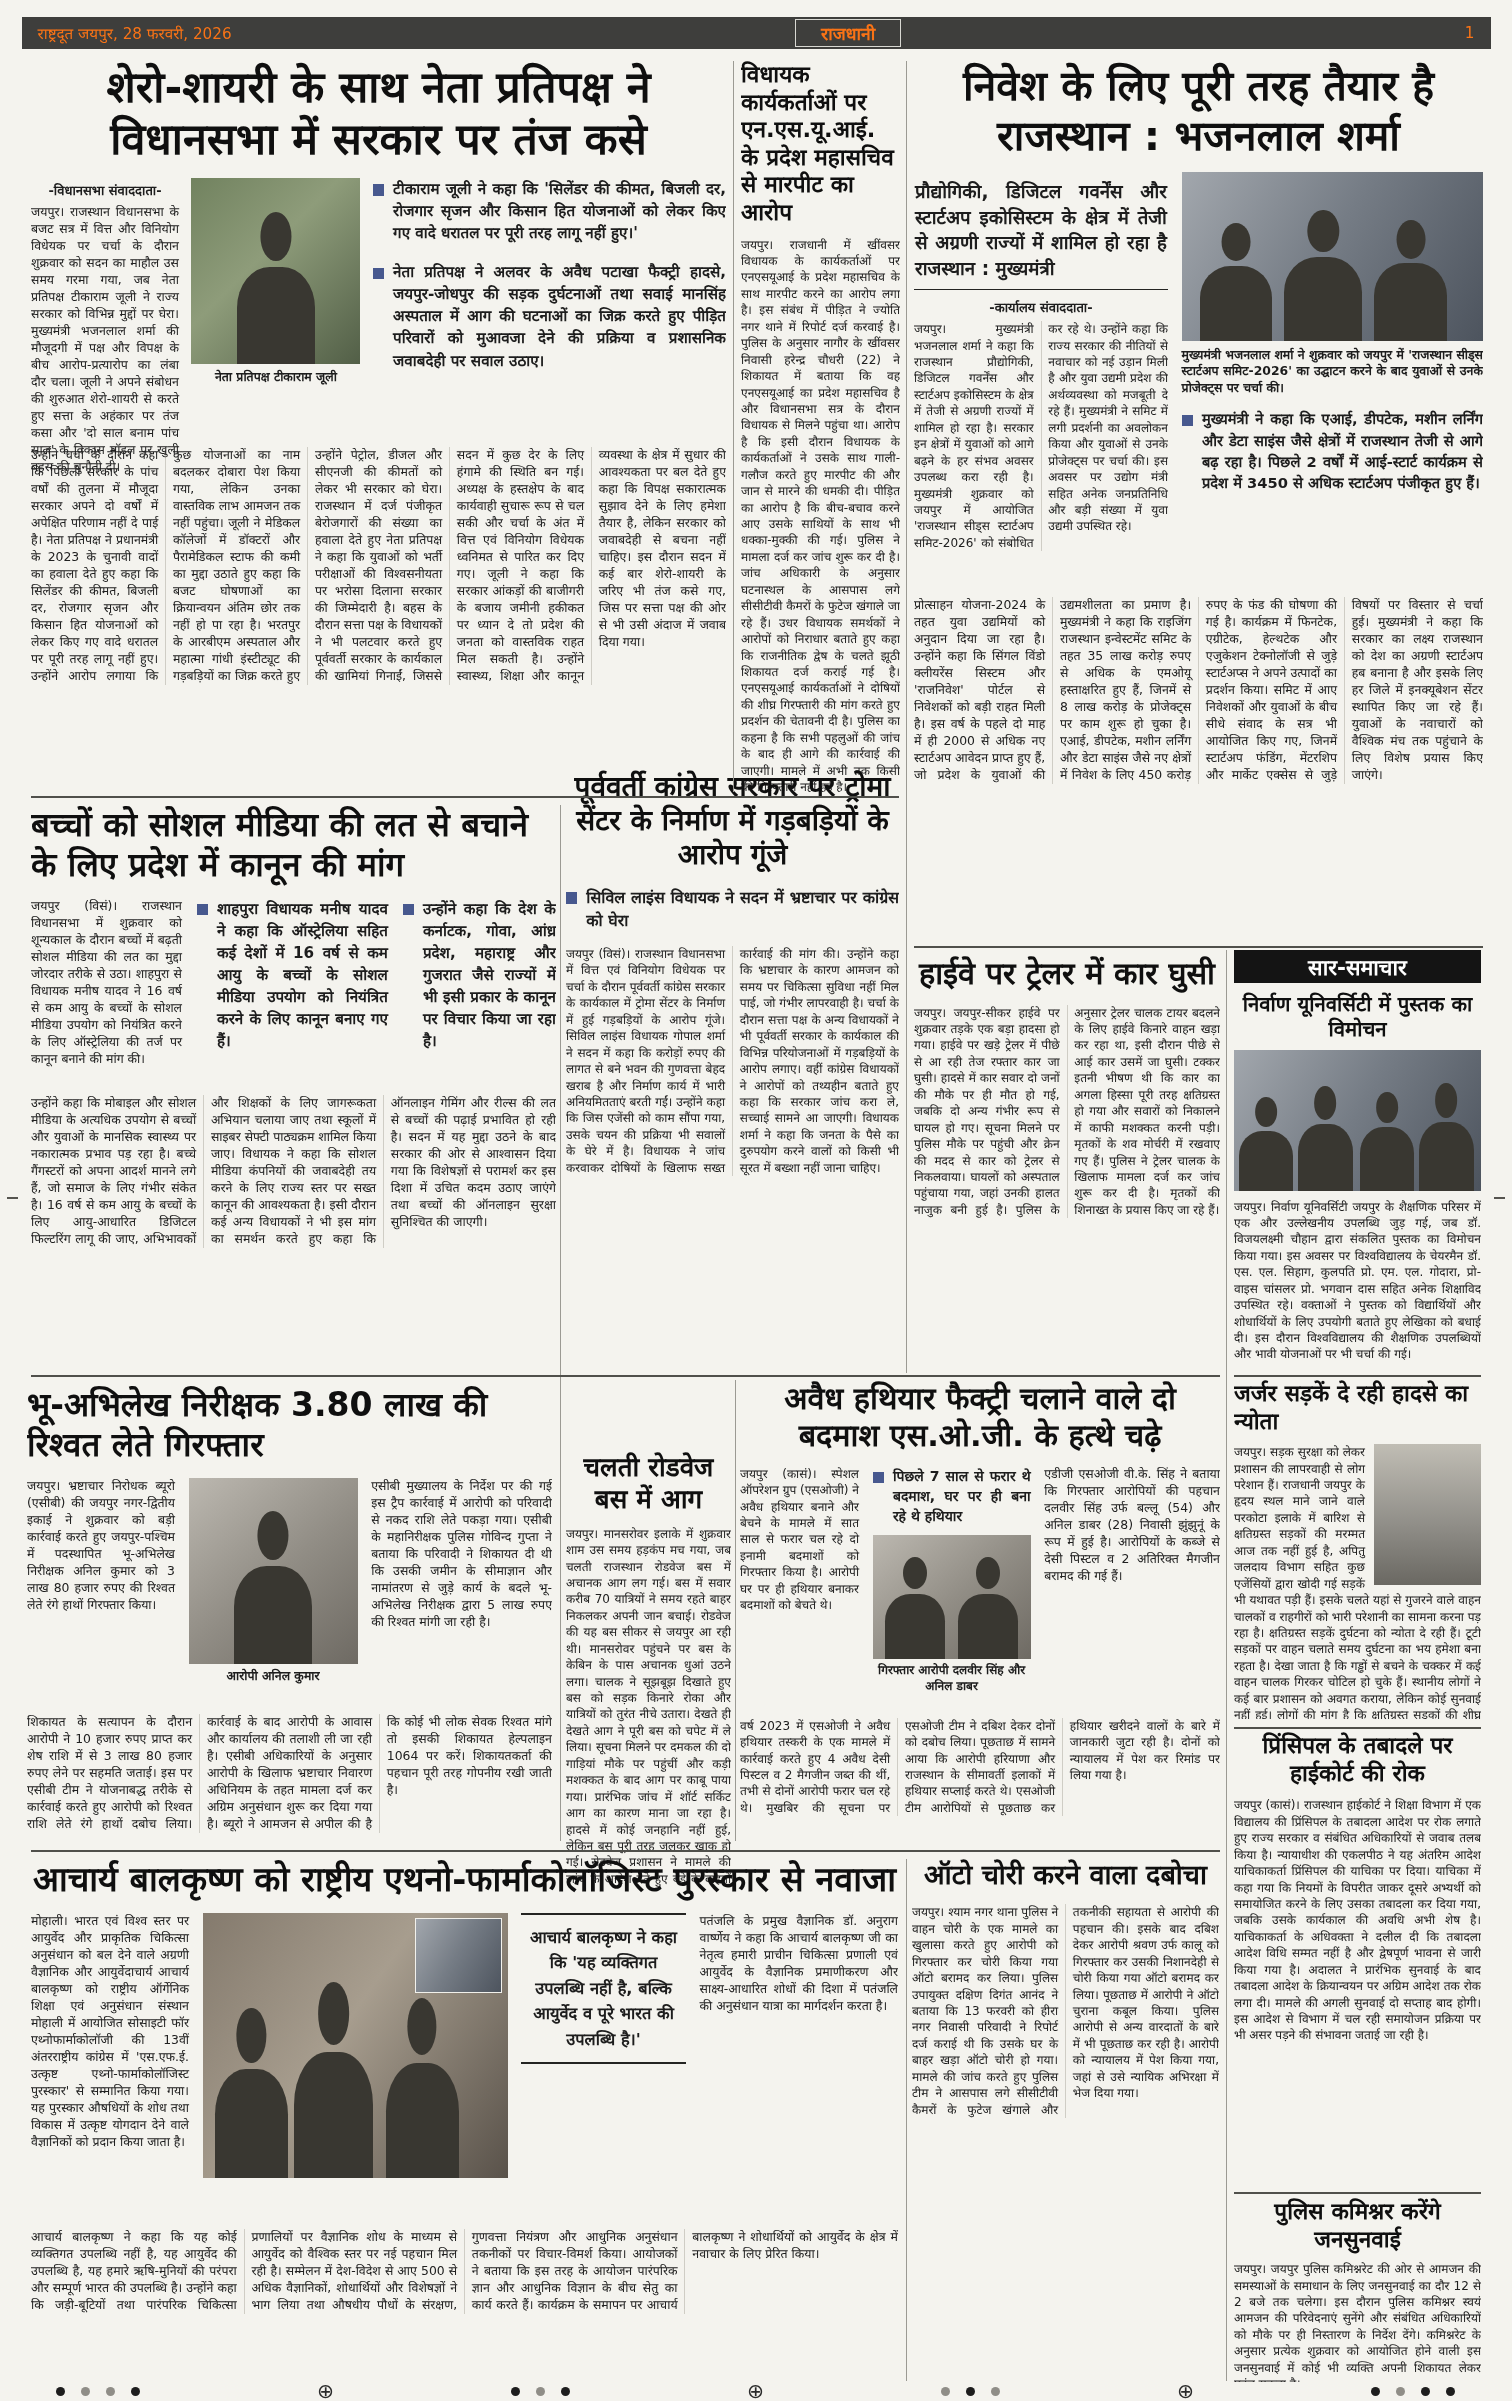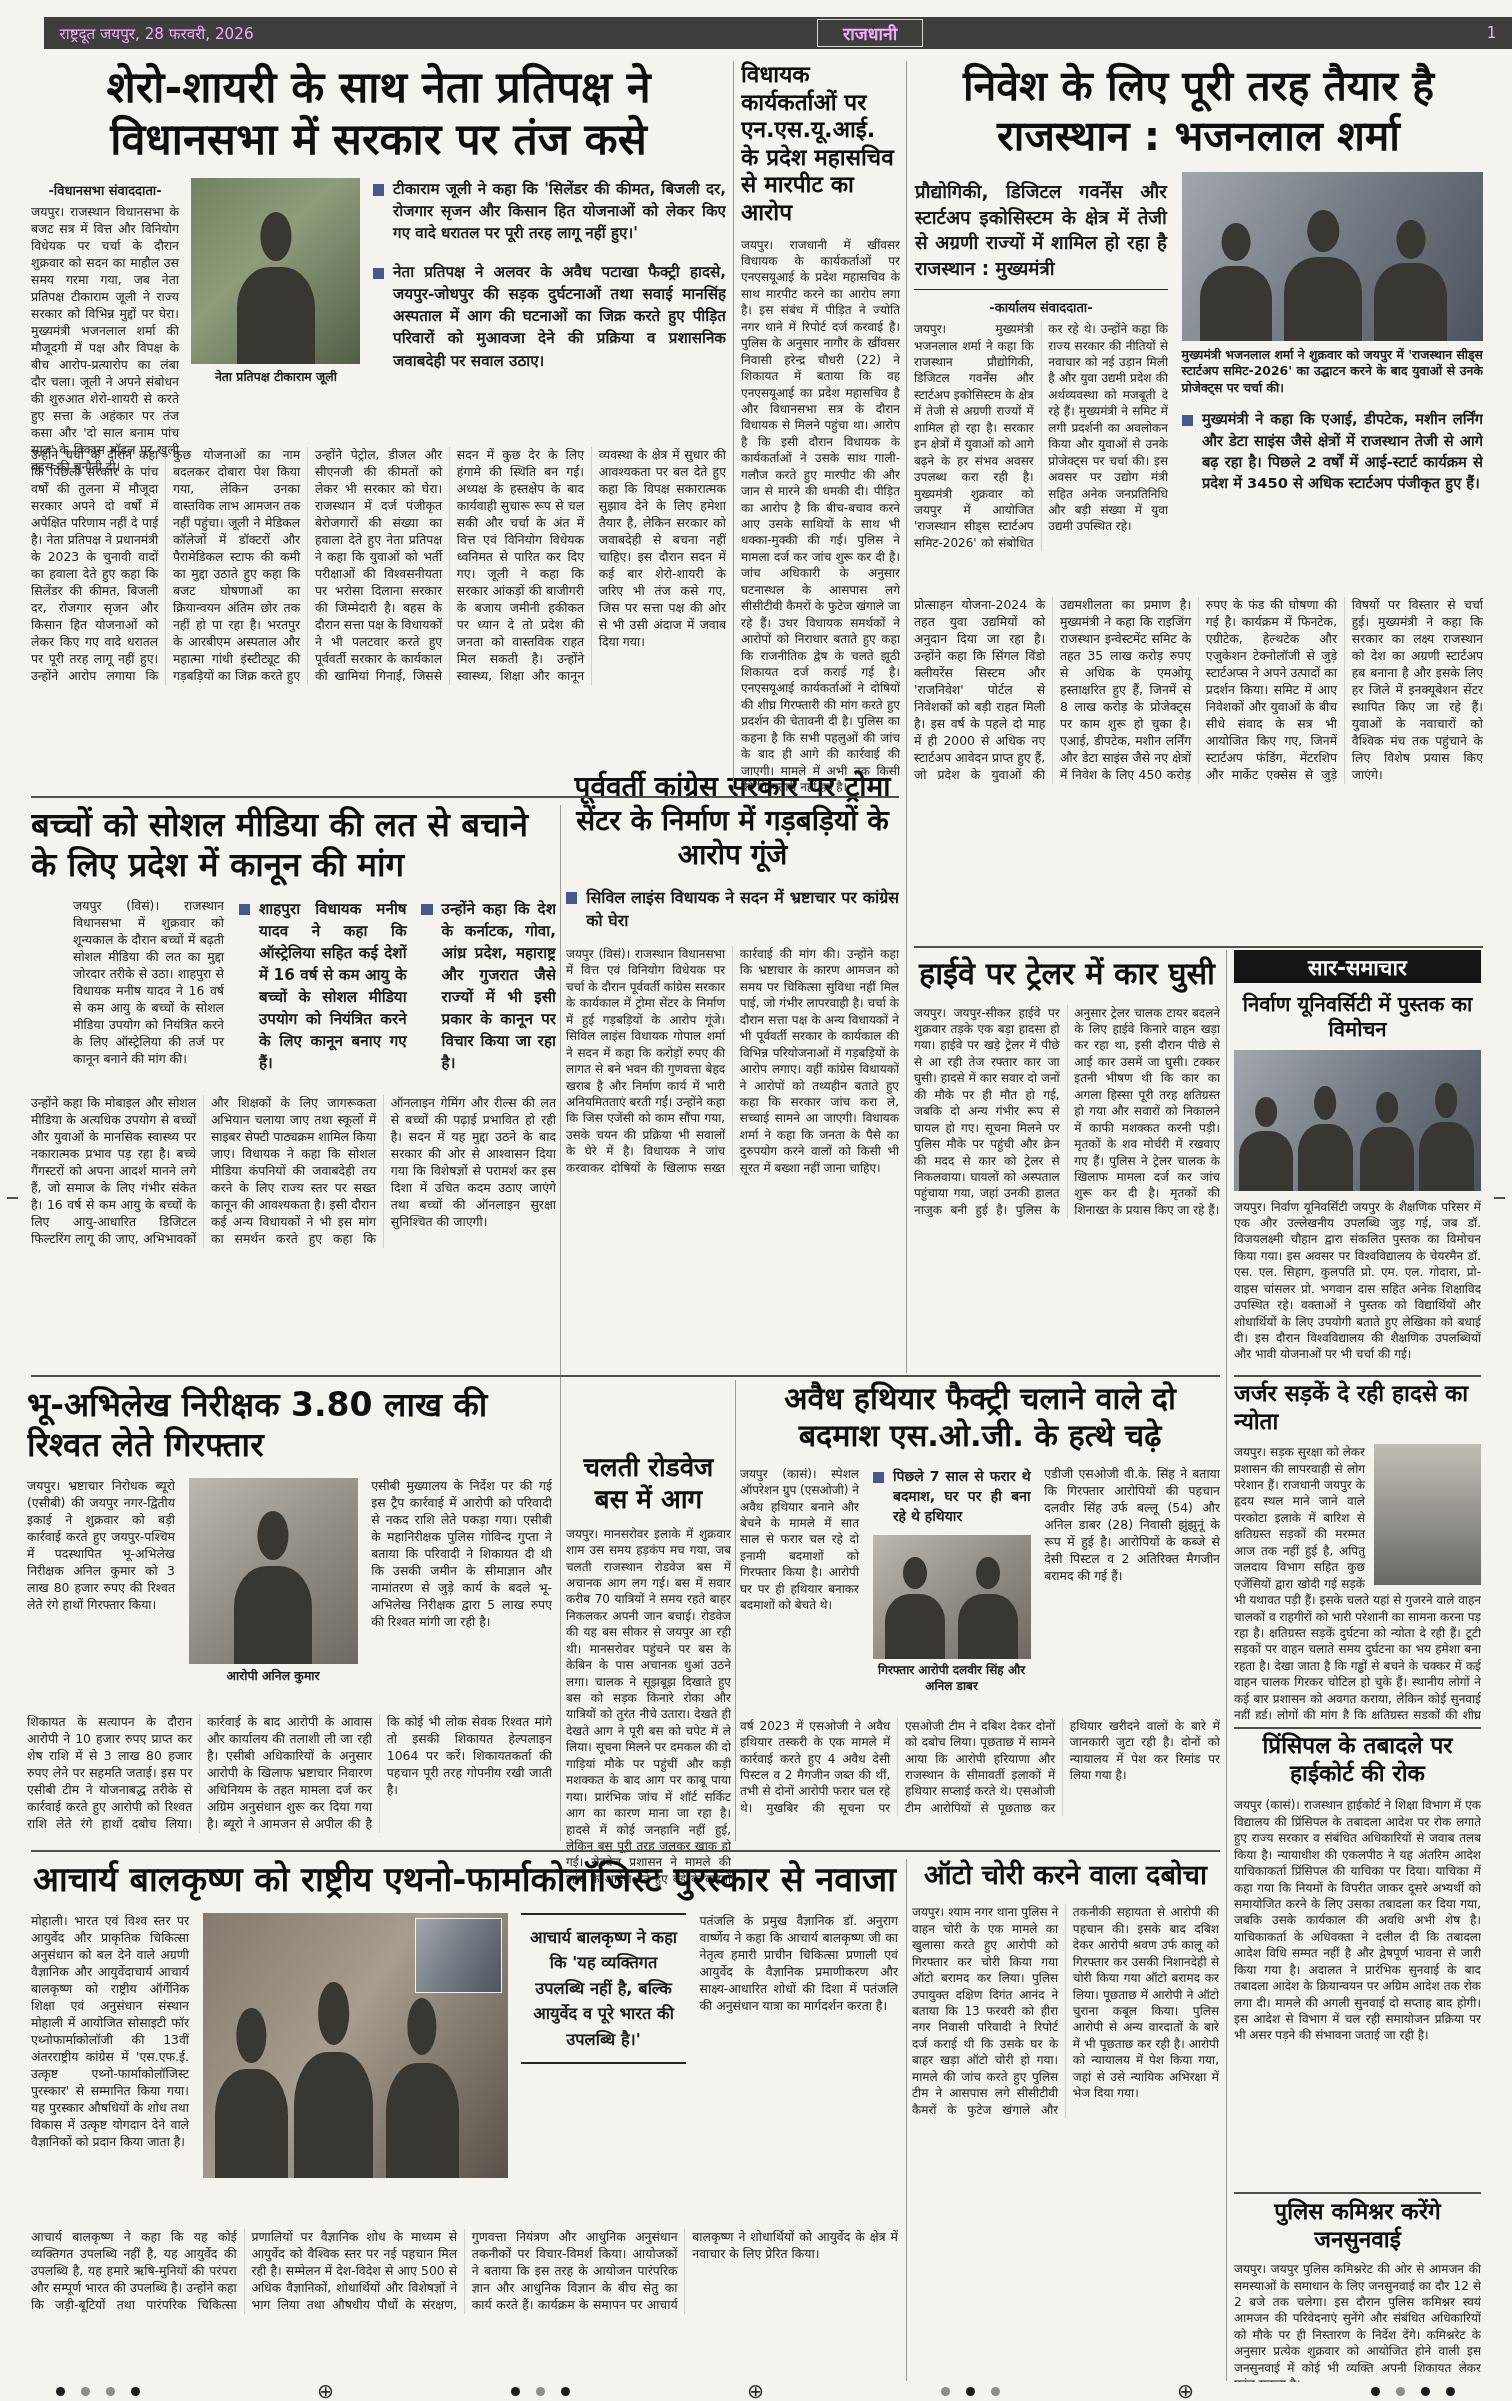--- a/index.html
+++ b/index.html
@@ -1,21 +1,21 @@
 <!DOCTYPE html>
 <html style="font-size:9px"><head>
 <meta charset="utf-8">
 <style>
   html,body { margin:0; padding:0; background:#d9d8d3; }
   .page { position:relative; width:1512px; height:2401px; background:#f4f3ee;
           font-family:"DejaVu Sans","Liberation Sans",sans-serif; color:#1d1d1d; overflow:hidden; }
 
   .masthead { position:absolute; left:21.5px; top:17px; width:1469px; height:32px; background:#3e3e3c;
-              color:#f0abfc; display:flex; align-items:center; justify-content:space-between;
-              padding:0 16px; box-sizing:border-box; font-size:15.2px;margin-left:22px; }
+              color:#f97316; display:flex; align-items:center; justify-content:space-between;
+              padding:0 16px; box-sizing:border-box; font-size:15.2px; }
   .center-box { border:1.1px solid #d8d8d2; padding:1.1px 25px; font-size:17.5px; font-weight:bold; }
 
   .art { position:absolute; box-sizing:border-box; overflow:hidden; }
   .hl { font-weight:700; line-height:1.22; color:#0f0f0f; }
   .c { text-align:center; }
   .byline { font-weight:700; text-align:center; font-size:13px; margin:2.3px 0 5.6px; }
   .bd { font-size:12.4px; line-height:1.37; text-align:justify; color:#202020; }
   .sm { font-size:12px; }
   .cols2 { column-count:2; column-gap:14.7px; column-rule:0.6px solid #cfcdc5; }
   .cols3 { column-count:3; column-gap:14.7px; column-rule:0.6px solid #cfcdc5; }
@@ -120,21 +120,21 @@
           <span>मुख्यमंत्री ने कहा कि एआई, डीपटेक, मशीन लर्निंग और डेटा साइंस जैसे क्षेत्रों में राजस्थान तेजी से आगे बढ़ रहा है। पिछले 2 वर्षों में आई-स्टार्ट कार्यक्रम से प्रदेश में 3450 से अधिक स्टार्टअप पंजीकृत हुए हैं।</span>
         </div>
       </div>
     </div>
     <div class="bd cols4" style="margin-top:12.4px; max-height:294px; overflow:hidden;">प्रोत्साहन योजना-2024 के तहत युवा उद्यमियों को अनुदान दिया जा रहा है। उन्होंने कहा कि सिंगल विंडो क्लीयरेंस सिस्टम और 'राजनिवेश' पोर्टल से निवेशकों को बड़ी राहत मिली है। इस वर्ष के पहले दो माह में ही 2000 से अधिक नए स्टार्टअप आवेदन प्राप्त हुए हैं, जो प्रदेश के युवाओं की उद्यमशीलता का प्रमाण है। मुख्यमंत्री ने कहा कि राइजिंग राजस्थान इन्वेस्टमेंट समिट के तहत 35 लाख करोड़ रुपए से अधिक के एमओयू हस्ताक्षरित हुए हैं, जिनमें से 8 लाख करोड़ के प्रोजेक्ट्स पर काम शुरू हो चुका है। एआई, डीपटेक, मशीन लर्निंग और डेटा साइंस जैसे नए क्षेत्रों में निवेश के लिए 450 करोड़ रुपए के फंड की घोषणा की गई है। कार्यक्रम में फिनटेक, एग्रीटेक, हेल्थटेक और एजुकेशन टेक्नोलॉजी से जुड़े स्टार्टअप्स ने अपने उत्पादों का प्रदर्शन किया। समिट में आए निवेशकों और युवाओं के बीच सीधे संवाद के सत्र भी आयोजित किए गए, जिनमें स्टार्टअप फंडिंग, मेंटरशिप और मार्केट एक्सेस से जुड़े विषयों पर विस्तार से चर्चा हुई। मुख्यमंत्री ने कहा कि सरकार का लक्ष्य राजस्थान को देश का अग्रणी स्टार्टअप हब बनाना है और इसके लिए हर जिले में इनक्यूबेशन सेंटर स्थापित किए जा रहे हैं। युवाओं के नवाचारों को वैश्विक मंच तक पहुंचाने के लिए विशेष प्रयास किए जाएंगे।</div>
   </div>
 
   <div class="art" style="left:31px; top:805px; width:525px; height:565px;">
     <div class="hl" style="font-size:33px;">बच्चों को सोशल मीडिया की लत से बचाने के लिए प्रदेश में कानून की मांग</div>
     <div style="display:flex; gap:14.7px; margin-top:12.4px; height:186px;">
-      <div class="bd" style="width:151px; flex:0 0 auto;margin-left:42px;">जयपुर (विसं)। राजस्थान विधानसभा में शुक्रवार को शून्यकाल के दौरान बच्चों में बढ़ती सोशल मीडिया की लत का मुद्दा जोरदार तरीके से उठा। शाहपुरा से विधायक मनीष यादव ने 16 वर्ष से कम आयु के बच्चों के सोशल मीडिया उपयोग को नियंत्रित करने के लिए ऑस्ट्रेलिया की तर्ज पर कानून बनाने की मांग की।</div>
+      <div class="bd" style="width:151px; flex:0 0 auto;">जयपुर (विसं)। राजस्थान विधानसभा में शुक्रवार को शून्यकाल के दौरान बच्चों में बढ़ती सोशल मीडिया की लत का मुद्दा जोरदार तरीके से उठा। शाहपुरा से विधायक मनीष यादव ने 16 वर्ष से कम आयु के बच्चों के सोशल मीडिया उपयोग को नियंत्रित करने के लिए ऑस्ट्रेलिया की तर्ज पर कानून बनाने की मांग की।</div>
       <div style="flex:1; display:flex; gap:14.7px;">
         <div class="bullet">
           <span class="sq"></span>
           <span>शाहपुरा विधायक मनीष यादव ने कहा कि ऑस्ट्रेलिया सहित कई देशों में 16 वर्ष से कम आयु के बच्चों के सोशल मीडिया उपयोग को नियंत्रित करने के लिए कानून बनाए गए हैं।</span>
         </div>
         <div class="bullet">
           <span class="sq"></span>
           <span>उन्होंने कहा कि देश के कर्नाटक, गोवा, आंध्र प्रदेश, महाराष्ट्र और गुजरात जैसे राज्यों में भी इसी प्रकार के कानून पर विचार किया जा रहा है।</span>
         </div>
       </div>

